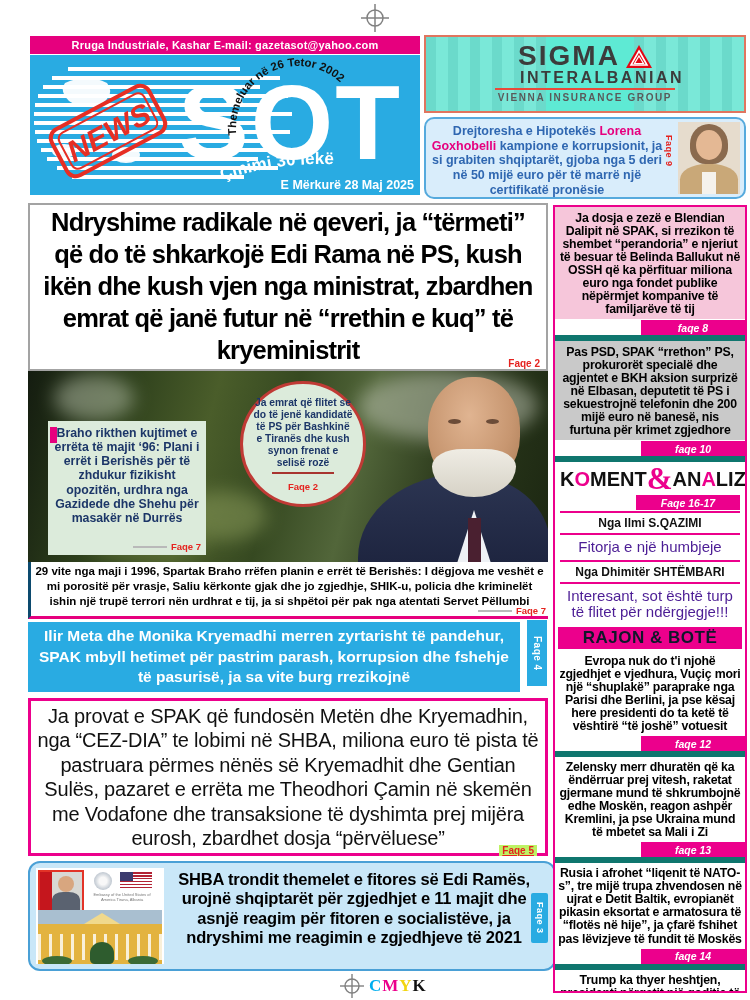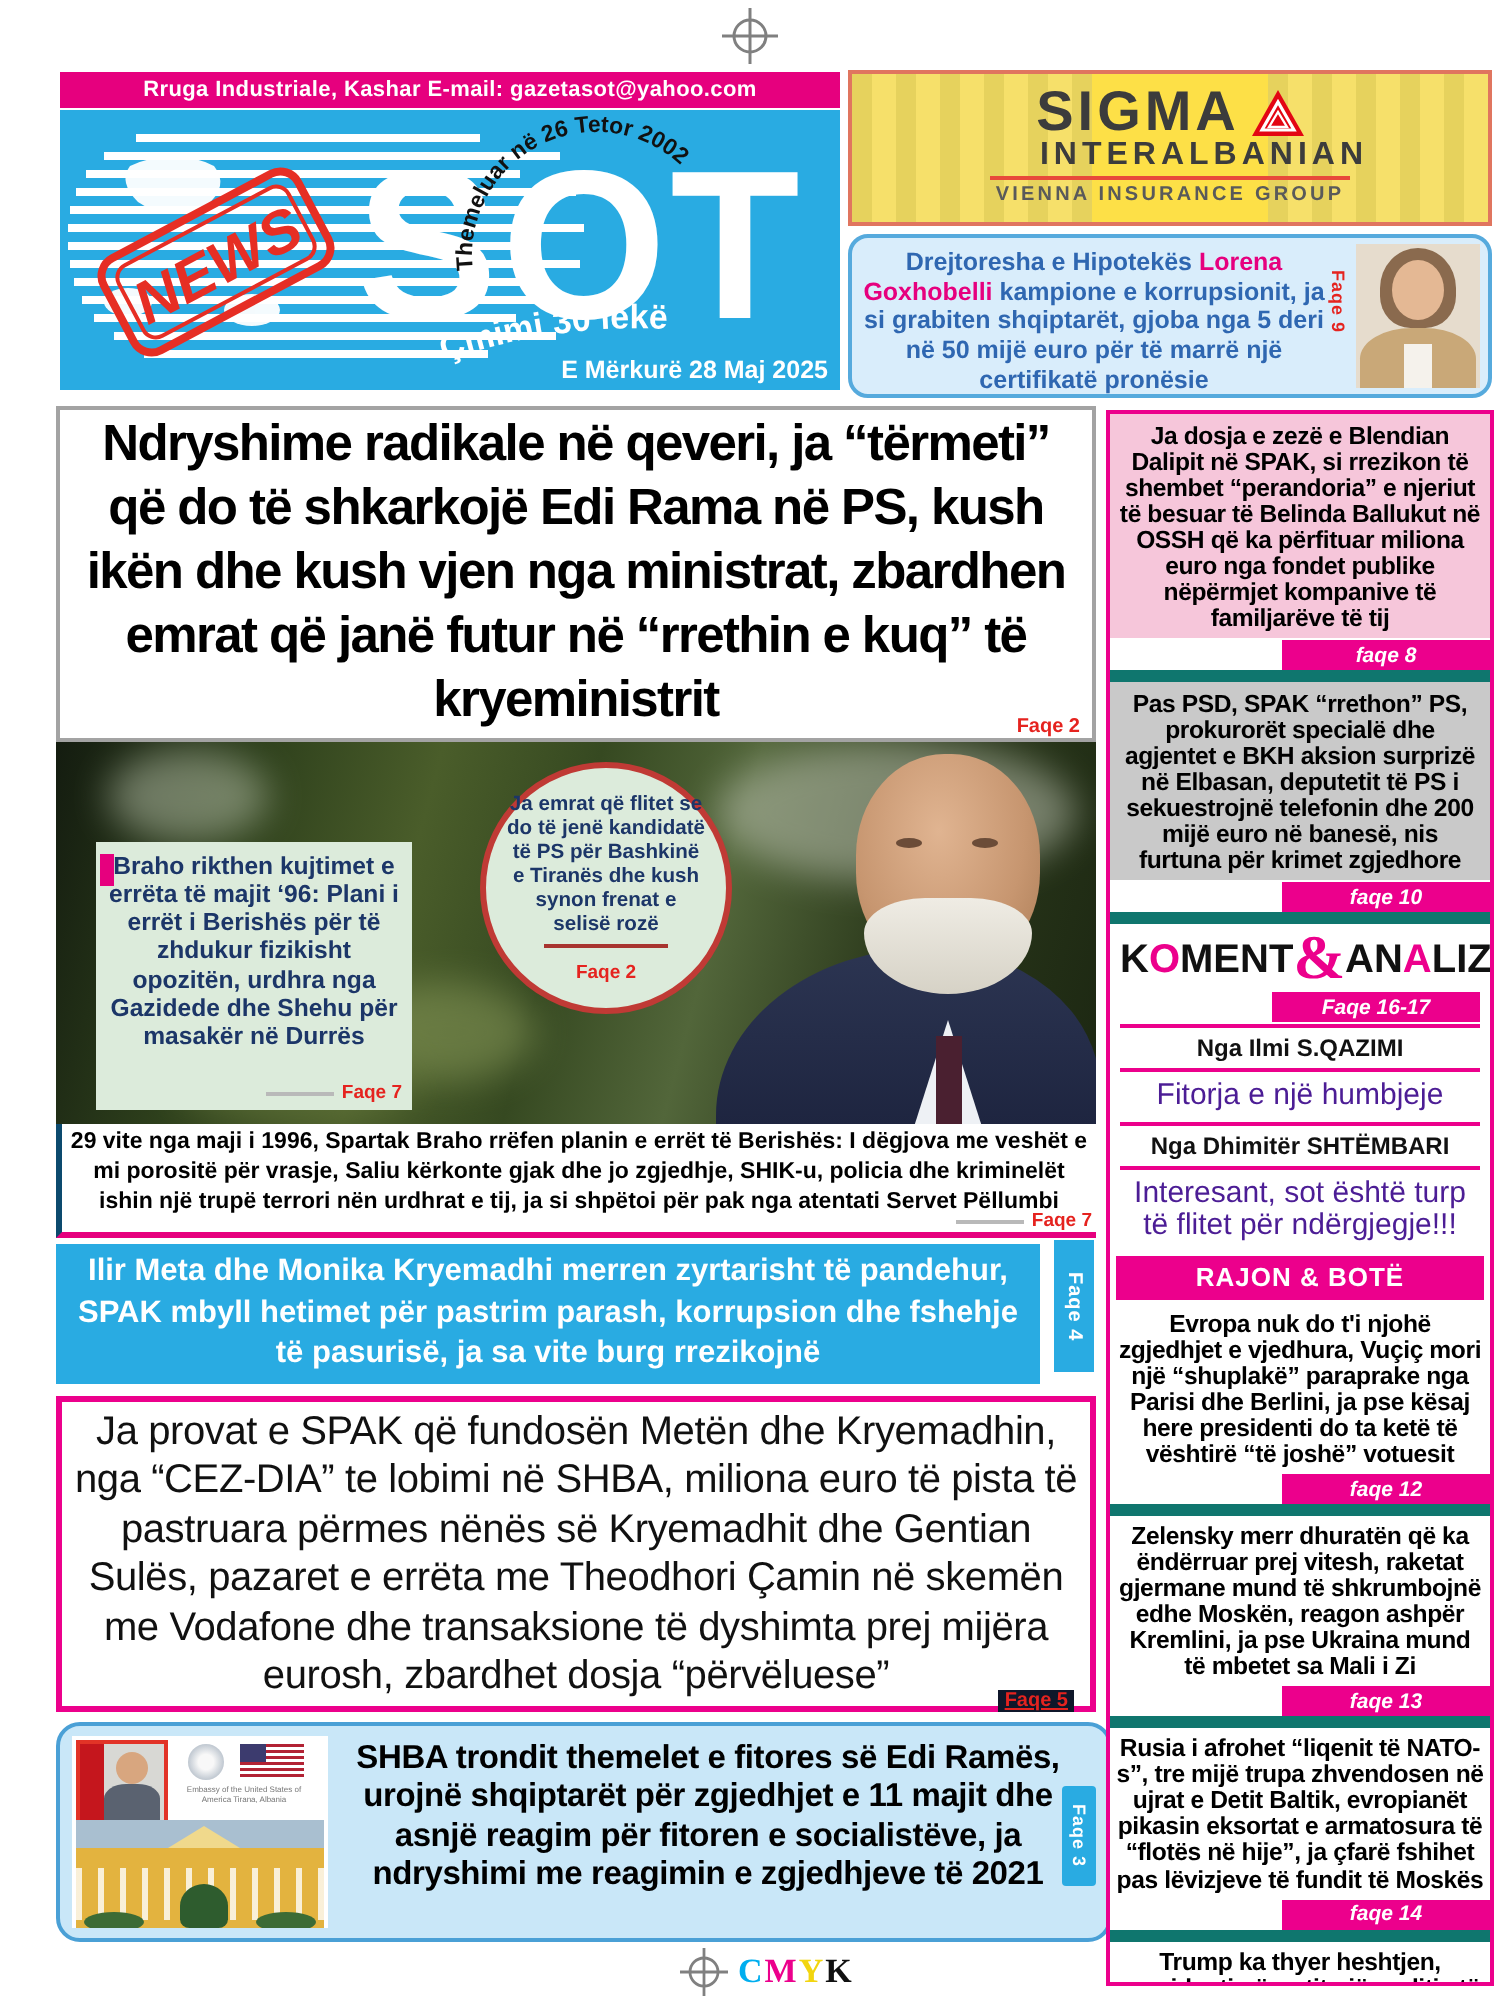--- a/index.html
+++ b/index.html
@@ -11,21 +11,21 @@
   .cmyk-row{position:absolute;left:340px;top:974px;display:flex;align-items:center;gap:5px;}
   .cmyk-word{font-family:"Liberation Serif",serif;font-weight:bold;font-size:17px;letter-spacing:1px;}
   .cmyk-c{color:#00aeef}.cmyk-m{color:#ec008c}.cmyk-y{color:#f2d50f}.cmyk-k{color:#111}
 
   
   .addr-bar{position:absolute;left:30px;top:36px;width:390px;height:18px;background:#e6007e;
             color:#fff;font-size:11px;font-weight:bold;text-align:center;line-height:18px;letter-spacing:.2px;}
   .logo-box{position:absolute;left:30px;top:55px;width:390px;height:140px;background:#29abe2;overflow:hidden;}
 
   
-  .sigma-ad{position:absolute;left:424px;top:35px;width:322px;height:78px;background:#fde047;
+  .sigma-ad{position:absolute;left:424px;top:35px;width:322px;height:78px;background:#5eead4;
             border:2px solid #e0755f;box-sizing:border-box;overflow:hidden;}
   .sigma-bg1,.sigma-bg2{position:absolute;top:0;bottom:0;opacity:.22;
             background:repeating-linear-gradient(90deg,#9aa4ad 0 10px,#dfe4e8 10px 22px),linear-gradient(#cfd6db,#eef1f3);}
   .sigma-bg1{left:0;width:120px}.sigma-bg2{right:0;width:110px}
   .sigma-inner{position:relative;text-align:center;padding-top:6px;}
   .sigma-brand-row{display:flex;align-items:center;justify-content:center;gap:6px;}
   .sigma-brand{font-size:28px;font-weight:900;color:#3c3c3c;letter-spacing:2px;line-height:26px;}
   .sigma-line2{font-size:16px;font-weight:900;color:#3c3c3c;letter-spacing:2.5px;line-height:17px;padding-left:34px;}
   .sigma-rule{width:180px;height:2px;background:#e8493a;margin:2px auto;}
   .sigma-sub{font-size:10px;font-weight:bold;color:#5a5a5a;letter-spacing:1.6px;}
@@ -96,21 +96,21 @@
   .meta-text{color:#fff;font-size:15.5px;font-weight:800;text-align:center;line-height:1.35;padding:0 8px;}
   .vtab{background:#29abe2;color:#fff;writing-mode:vertical-rl;font-size:10px;font-weight:800;
         display:flex;align-items:center;justify-content:center;letter-spacing:.5px;}
   .faqe4-tab{position:absolute;left:527px;top:620px;width:20px;height:66px;}
 
   
   .spak-box{position:absolute;left:28px;top:698px;width:520px;height:158px;border:3px solid #ec008c;
             box-sizing:border-box;background:#fff;}
   .spak-text{margin:3px 2px 0;font-size:20px;font-weight:400;letter-spacing:-0.2px;line-height:1.22;
              text-align:center;color:#111;}
-  .spak-page{position:absolute;right:8px;bottom:-3px;background:#0f172a;padding:0 3px;text-decoration:underline;}
+  .spak-page{position:absolute;right:8px;bottom:-3px;background:#bef264;padding:0 3px;text-decoration:underline;}
 
   
   .shba-box{position:absolute;left:28px;top:861px;width:528px;height:110px;background:#c9e7f8;
             border:2px solid #4aa0d6;border-radius:12px;box-sizing:border-box;}
   .shba-imgs{position:absolute;left:6px;top:5px;width:128px;height:96px;background:#fff;overflow:hidden;}
   .rama-mini{position:absolute;left:2px;top:2px;width:46px;height:42px;border:2px solid #e23327;background:#d8d8d4;box-sizing:border-box;}
   .rm-flag{position:absolute;left:0;top:0;width:12px;height:100%;background:#c5161d;}
   .rm-head{position:absolute;left:18px;top:4px;width:16px;height:16px;background:#d8a67f;border-radius:50%;}
   .rm-body{position:absolute;left:12px;bottom:0;width:28px;height:18px;background:#5a6270;border-radius:40% 40% 0 0;}
   .us-seal{position:absolute;left:58px;top:4px;width:18px;height:18px;border-radius:50%;
@@ -145,21 +145,21 @@
            font-size:10.5px;font-weight:800;font-style:italic;display:flex;align-items:center;justify-content:center;}
   .koment{flex:none;padding:4px 5px 2px;}
   .k-title-row{text-align:center;line-height:26px;white-space:nowrap;}
   .k-blk{font-size:20px;font-weight:900;color:#111;}
   .k-mag{font-size:20px;font-weight:900;color:#ec008c;}
   .k-amp{font-family:"Liberation Serif",serif;font-size:31px;font-weight:bold;color:#ec008c;vertical-align:-3px;}
   .k-chiprow{position:relative;height:15px;border-bottom:0;}
   .k-rule{height:2px;background:#ec008c;margin:2px 0;}
   .k-byline{font-size:12px;font-weight:800;text-align:center;color:#111;padding:1px 0;}
   .k-art{font-size:15px;font-weight:400;color:#4c1d95;text-align:center;padding:2px 0;line-height:1.1;}
-  .rajon-bar{flex:none;margin:2px 3px;background:#ec008c;color:#ffffff;font-size:13px;font-weight:900;
+  .rajon-bar{flex:none;margin:2px 3px;background:#ec008c;color:#0f172a;font-size:17px;font-weight:900;
              text-align:center;line-height:22px;letter-spacing:.5px;}
 </style>
 </head>
 <body>
 
 <div class="page">
 
   <svg class="reg-top" width="30" height="30" viewBox="0 0 30 30">
     <circle cx="15" cy="15" r="8" fill="none" stroke="#808080" stroke-width="1.5"></circle>
     <line x1="15" y1="1" x2="15" y2="29" stroke="#808080" stroke-width="1.5"></line>

